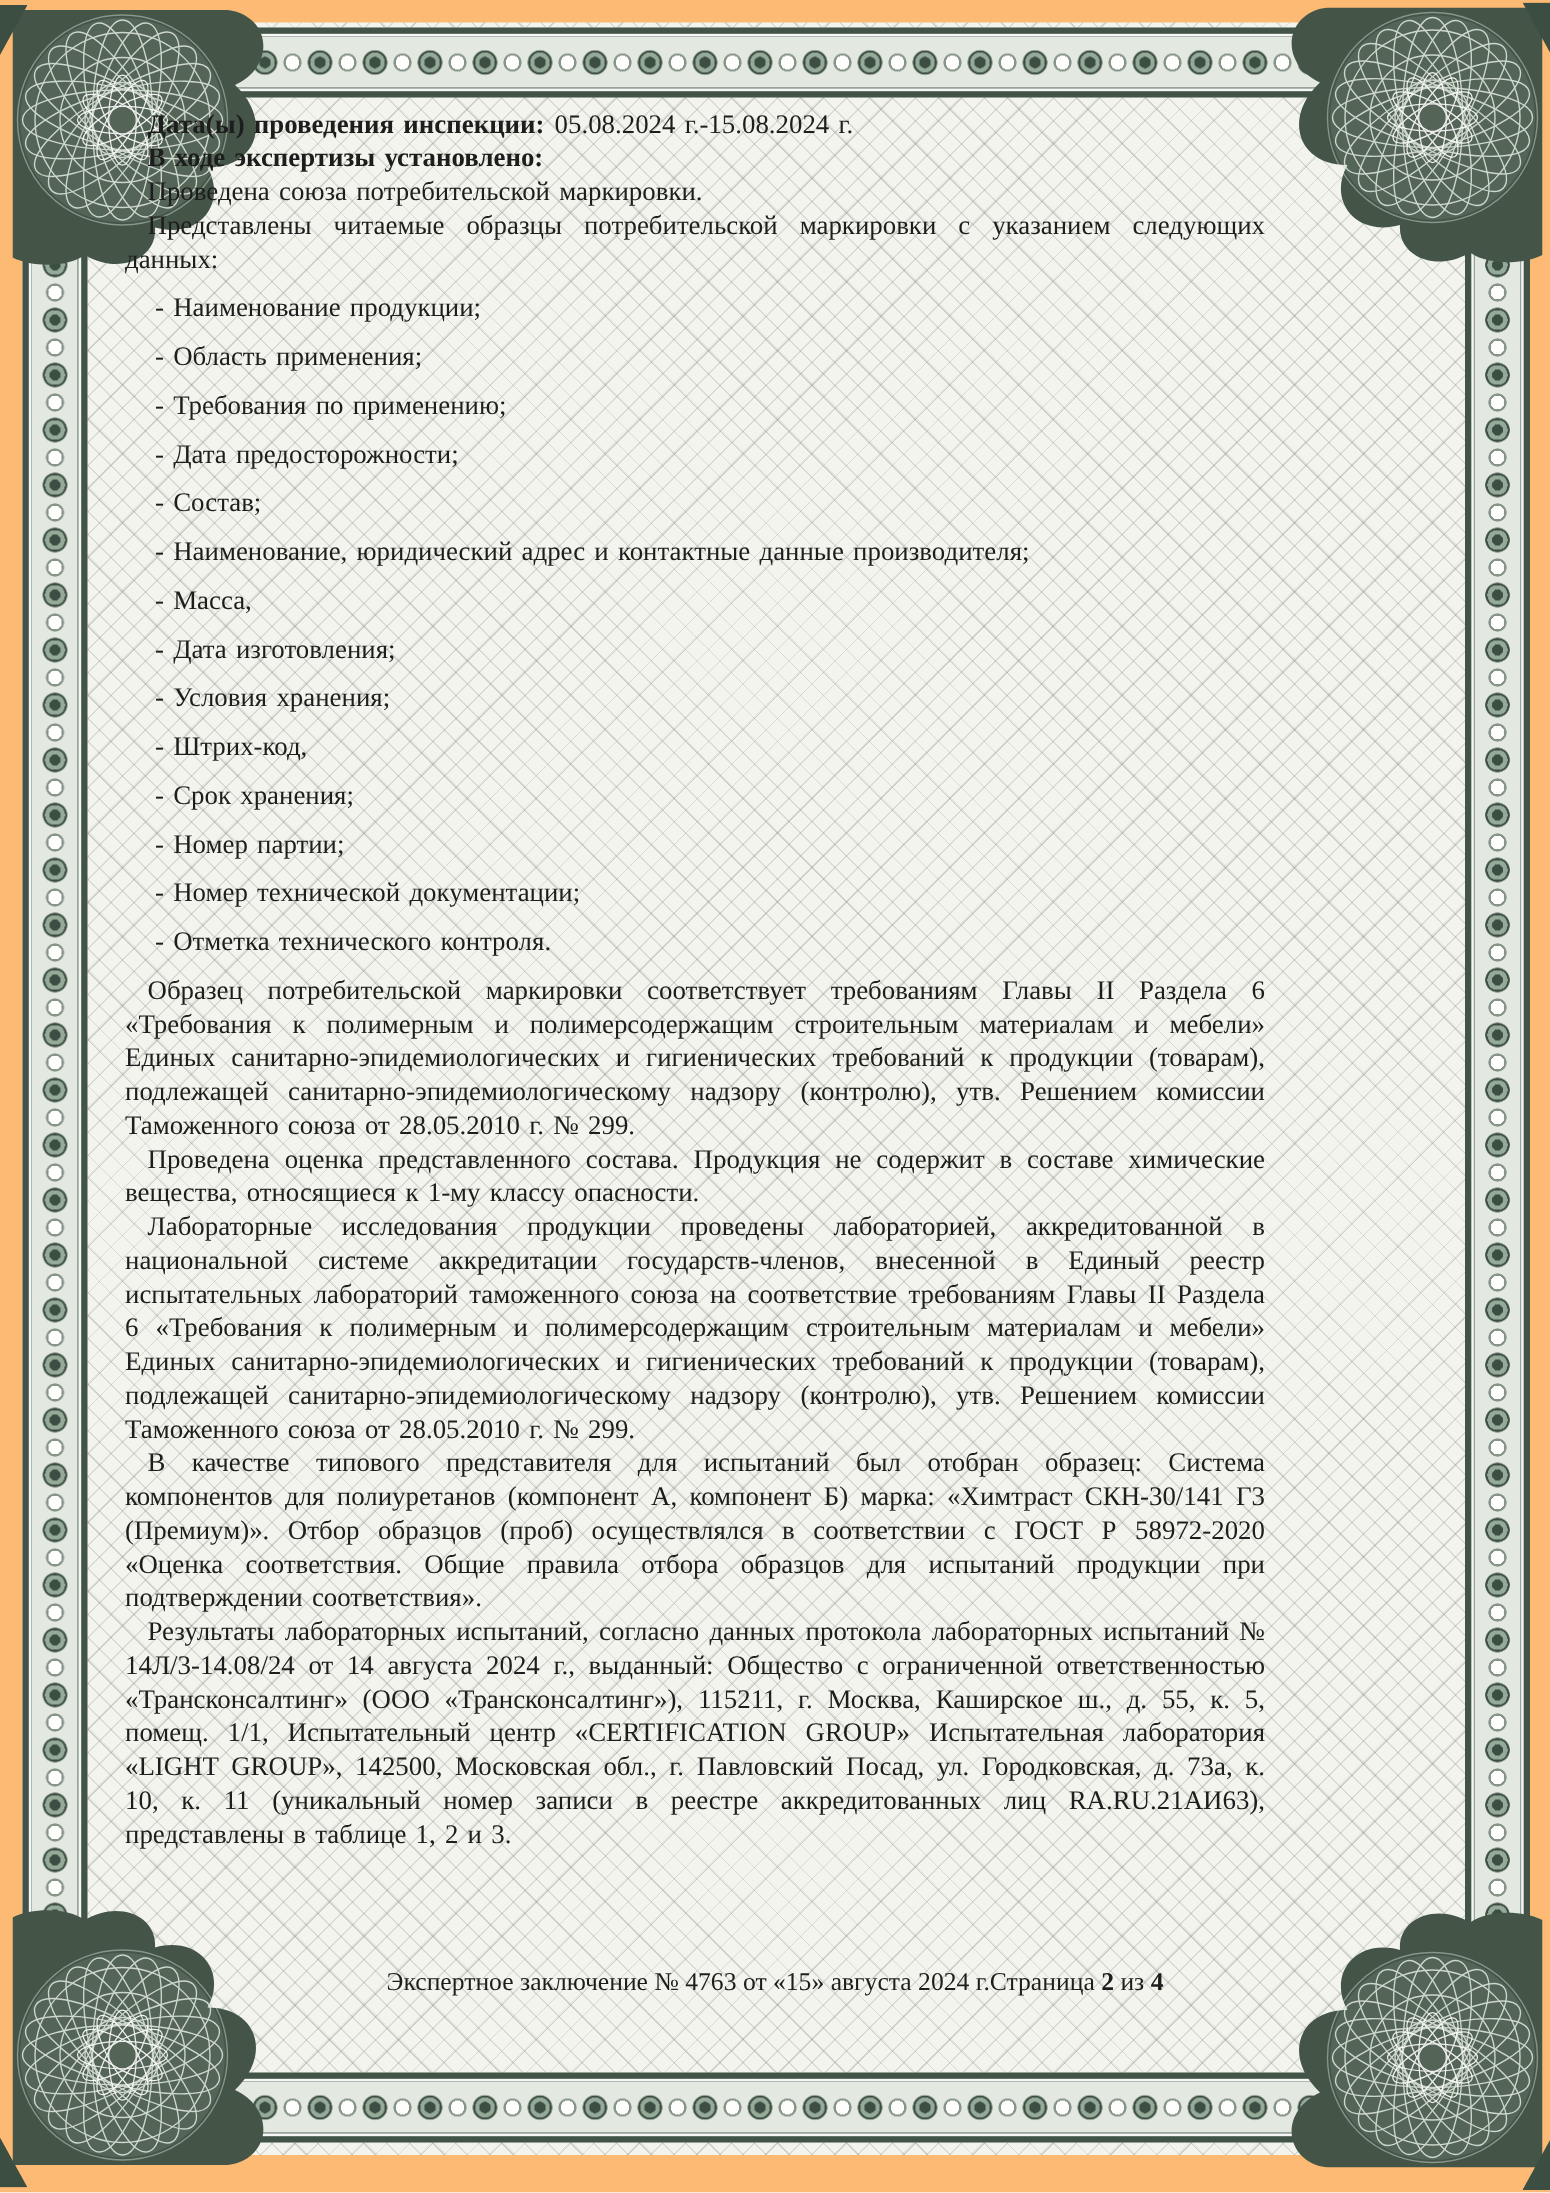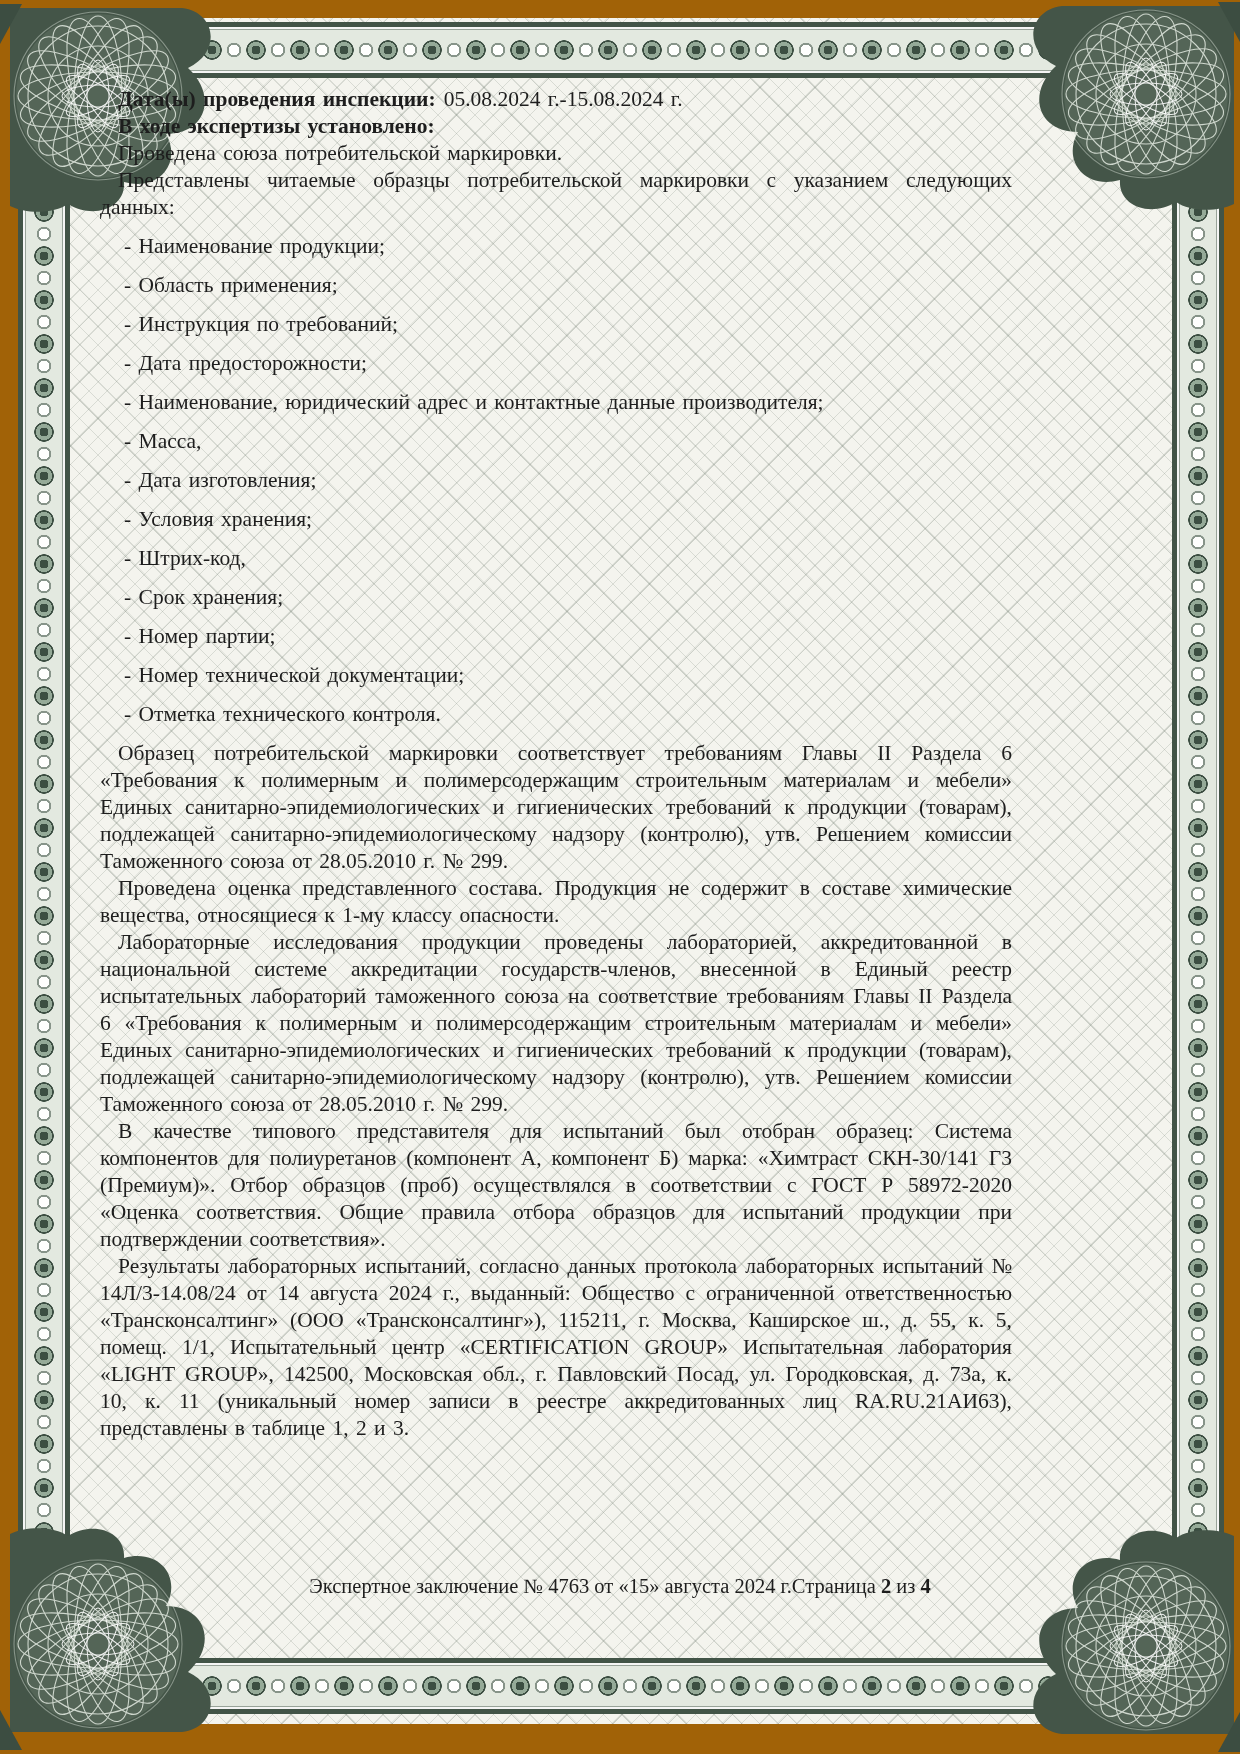--- a/index.html
+++ b/index.html
@@ -1,16 +1,16 @@
 <!DOCTYPE html>
 <html><head>
 <meta charset="utf-8">
 <style>
   html,body{margin:0;padding:0;background:#ffffff;}
-  .page{position:relative;width:1240px;height:1754px;background:#a16207;overflow:hidden;
+  .page{position:relative;width:1240px;height:1754px;background:#fdba74;overflow:hidden;
         font-family:"Liberation Serif", serif;color:#1d1d1d;}
 
   
   .paper{position:absolute;left:24px;top:18px;right:20px;bottom:30px;z-index:0;
     background-color:#f4f4ee;
     background-image:
       repeating-linear-gradient(45deg, rgba(104,117,104,.20) 0 1px, transparent 1px 13px),
       repeating-linear-gradient(-45deg, rgba(104,117,104,.20) 0 1px, transparent 1px 13px),
       repeating-linear-gradient(45deg, rgba(104,117,104,.10) 0 2px, transparent 2px 39px),
       repeating-linear-gradient(-45deg, rgba(104,117,104,.10) 0 2px, transparent 2px 39px);
@@ -133,22 +133,23 @@
   <div class="content">
     <p class="para indent"><b>Дата(ы) проведения инспекции:</b><span class="val">05.08.2024 г.-15.08.2024 г.</span></p>
     <p class="para indent"><b>В ходе экспертизы установлено:</b></p>
     <div>
         <p class="para indent">Проведена союза потребительской маркировки.</p>
         <p class="para indent">Представлены читаемые образцы потребительской маркировки с указанием следующих данных:</p>
       </div>
     <div>
         <p class="para list-line">- Наименование продукции;</p>
         <p class="para list-line">- Область применения;</p>
-        <p class="para list-line">- Инструкция по требований;</p>
+        <p class="para list-line">- Требования по применению;</p>
         <p class="para list-line">- Дата предосторожности;</p>
+        <p class="para list-line">- Состав;</p>
         <p class="para list-line">- Наименование, юридический адрес и контактные данные производителя;</p>
         <p class="para list-line">- Масса,</p>
         <p class="para list-line">- Дата изготовления;</p>
         <p class="para list-line">- Условия хранения;</p>
         <p class="para list-line">- Штрих-код,</p>
         <p class="para list-line">- Срок хранения;</p>
         <p class="para list-line">- Номер партии;</p>
         <p class="para list-line">- Номер технической документации;</p>
         <p class="para list-line">- Отметка технического контроля.</p>
       </div>

